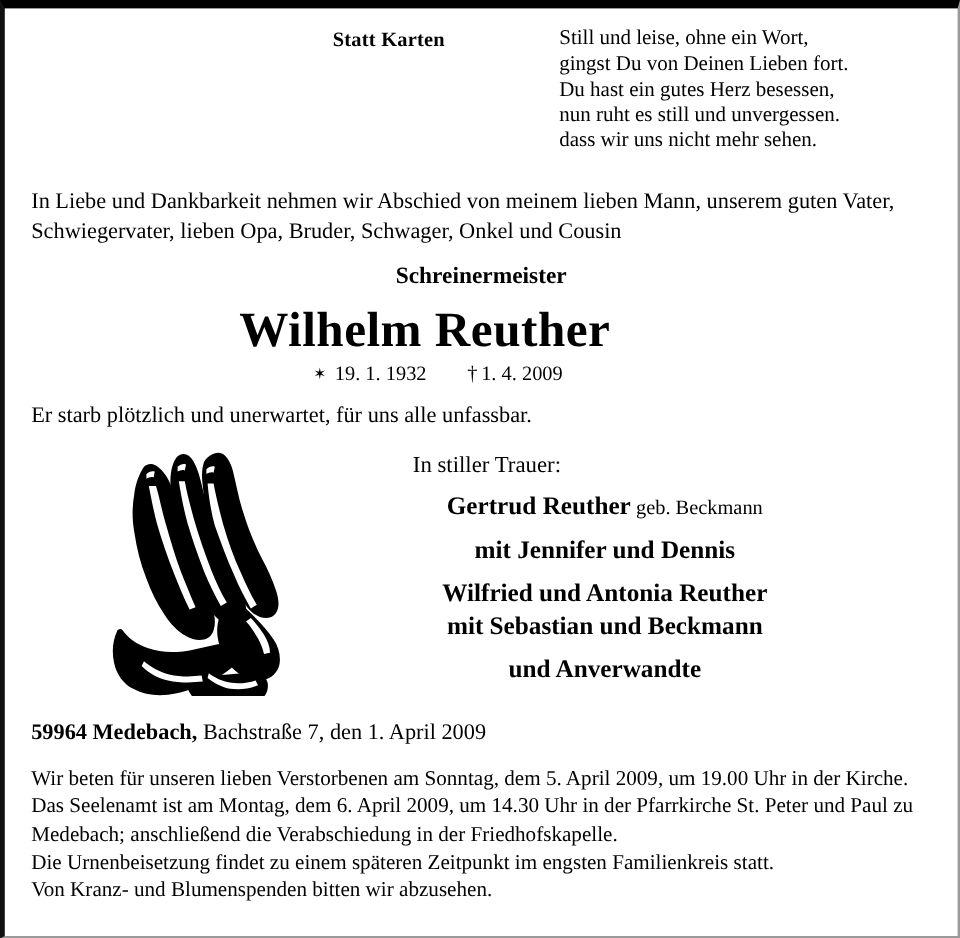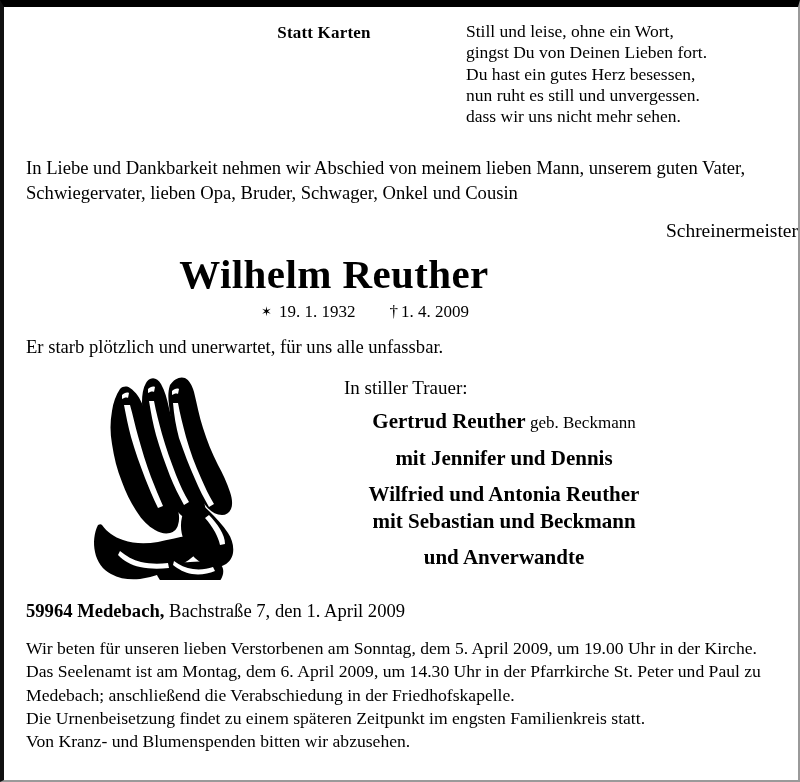--- a/index.html
+++ b/index.html
@@ -68,32 +68,33 @@
     font-size: 18.6px;
     line-height: 25px;
     text-align: left;
   }
 
   
   .profession {
     position: absolute;
     left: 0; top: 213px;
     width: 794px;
-    text-align: right;
-    font-weight: normal;
+    text-align: center;
+    font-weight: bold;
     font-size: 19.5px;
   }
   .name {
     position: absolute;
     left: 0; top: 243px;
     width: 660px;
     text-align: center;
     font-weight: bold;
     font-size: 41px;
     letter-spacing: 0.4px;
+    padding-left: 20px;
   }
   .dates {
     position: absolute;
     left: 0; top: 295px;
     width: 722px;
     text-align: center;
     font-size: 17px;
   }
   .dates .sym-star {
     font-size: 13px;

